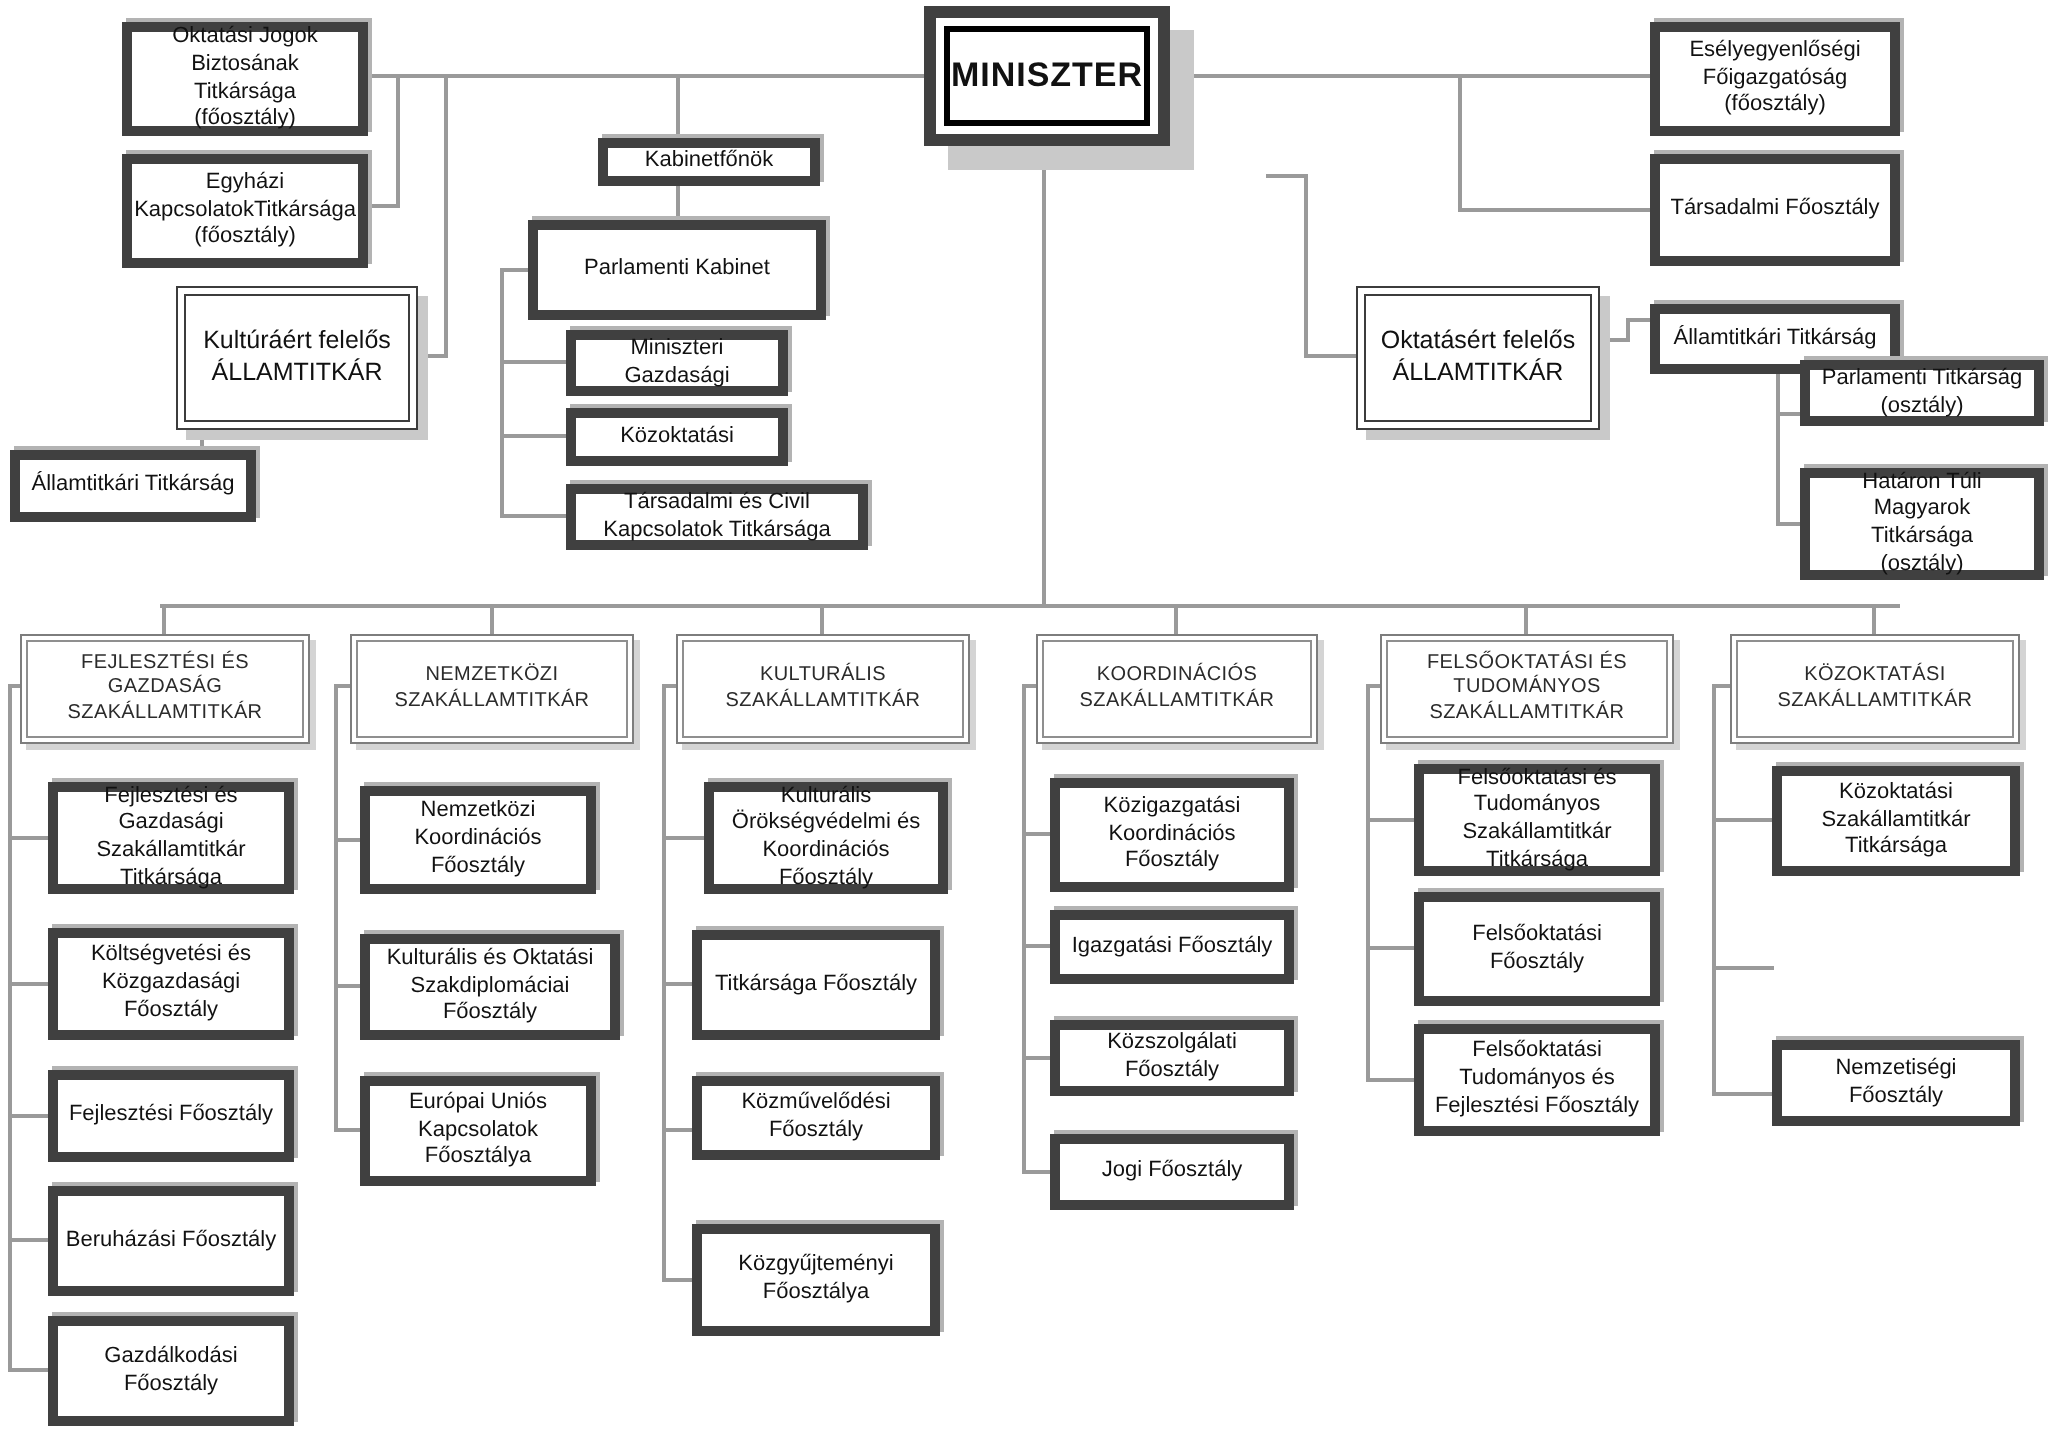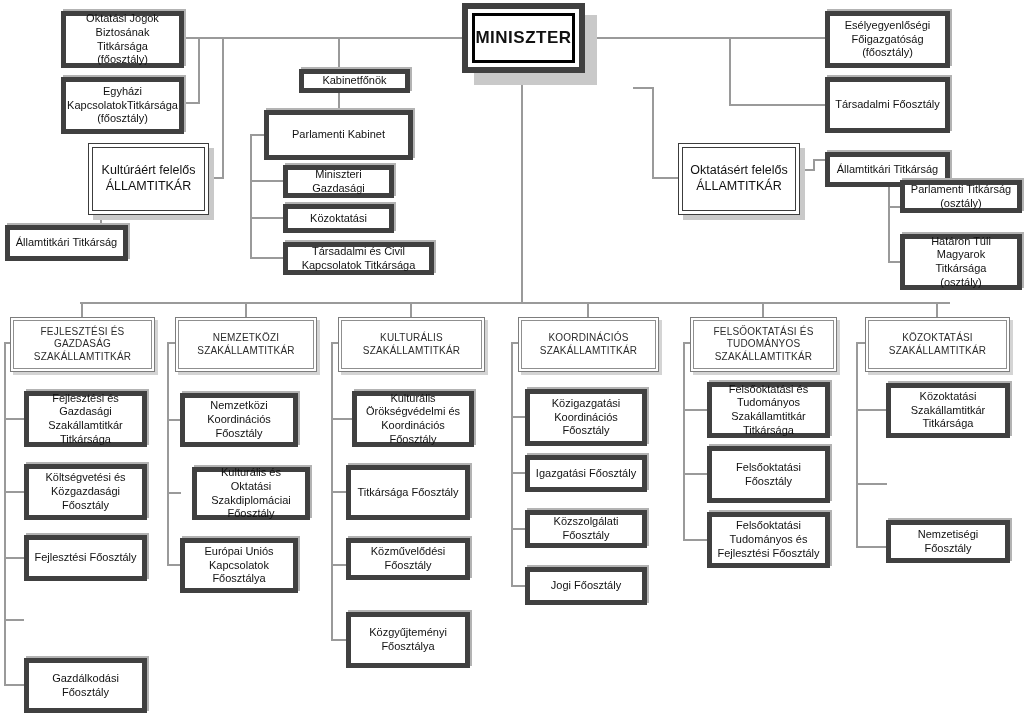--- a/index.html
+++ b/index.html
@@ -144,27 +144,28 @@
 SZAKÁLLAMTITKÁR</div>
 
   <div class="box" style="left:24px;top:391px;width:123px;height:56px">Fejlesztési és
 Gazdasági
 Szakállamtitkár
 Titkársága</div>
   <div class="box" style="left:24px;top:464px;width:123px;height:56px">Költségvetési és
 Közgazdasági
 Főosztály</div>
   <div class="box" style="left:24px;top:535px;width:123px;height:46px">Fejlesztési Főosztály</div>
+  <div class="box" style="left:24px;top:593px;width:123px;height:55px">Beruházási Főosztály</div>
   <div class="box" style="left:24px;top:658px;width:123px;height:55px">Gazdálkodási
 Főosztály</div>
 
   <div class="box" style="left:180px;top:393px;width:118px;height:54px">Nemzetközi
 Koordinációs
 Főosztály</div>
-  <div class="box" style="left:192px;top:467px;width:118px;height:53px">Kulturális és Oktatási
+  <div class="box" style="left:180px;top:467px;width:130px;height:53px">Kulturális és Oktatási
 Szakdiplomáciai
 Főosztály</div>
   <div class="box" style="left:180px;top:538px;width:118px;height:55px">Európai Uniós
 Kapcsolatok
 Főosztálya</div>
 
   <div class="box" style="left:352px;top:391px;width:122px;height:56px">Kulturális
 Örökségvédelmi és
 Koordinációs
 Főosztály</div>

